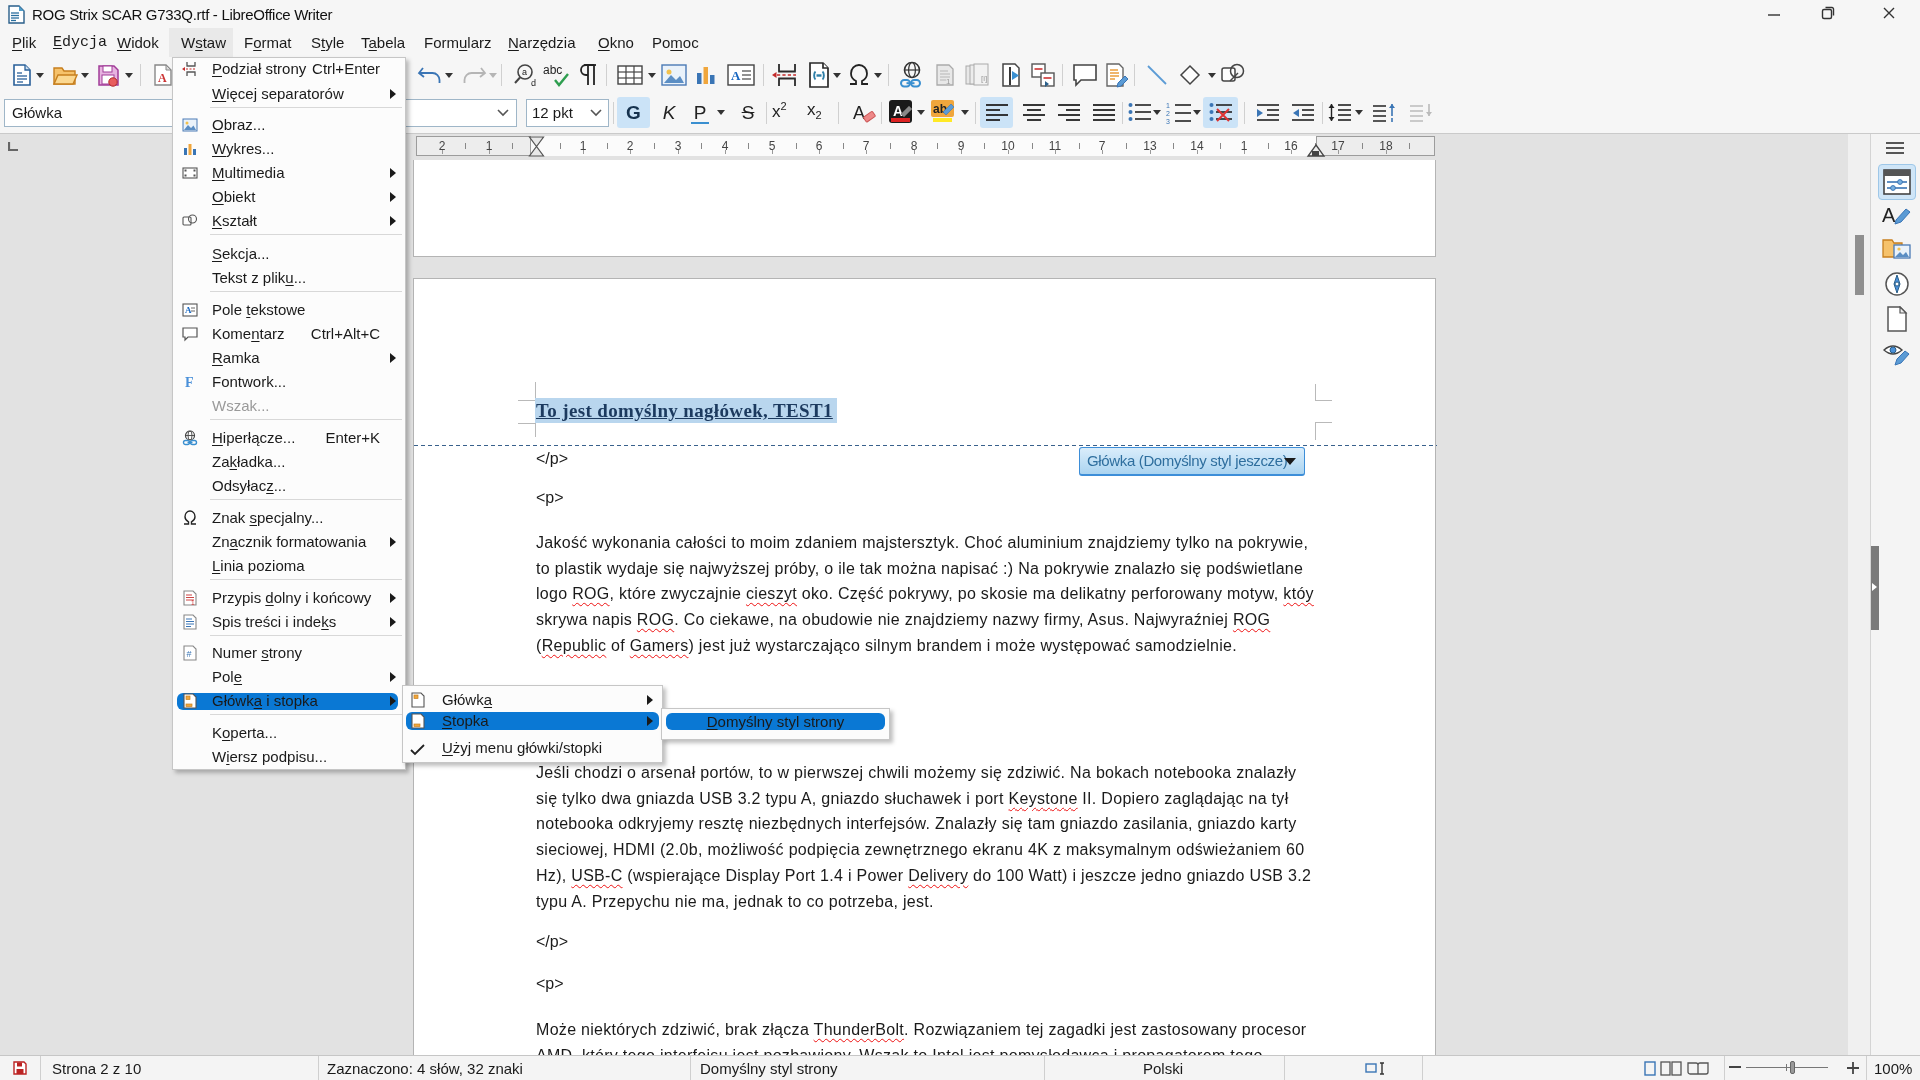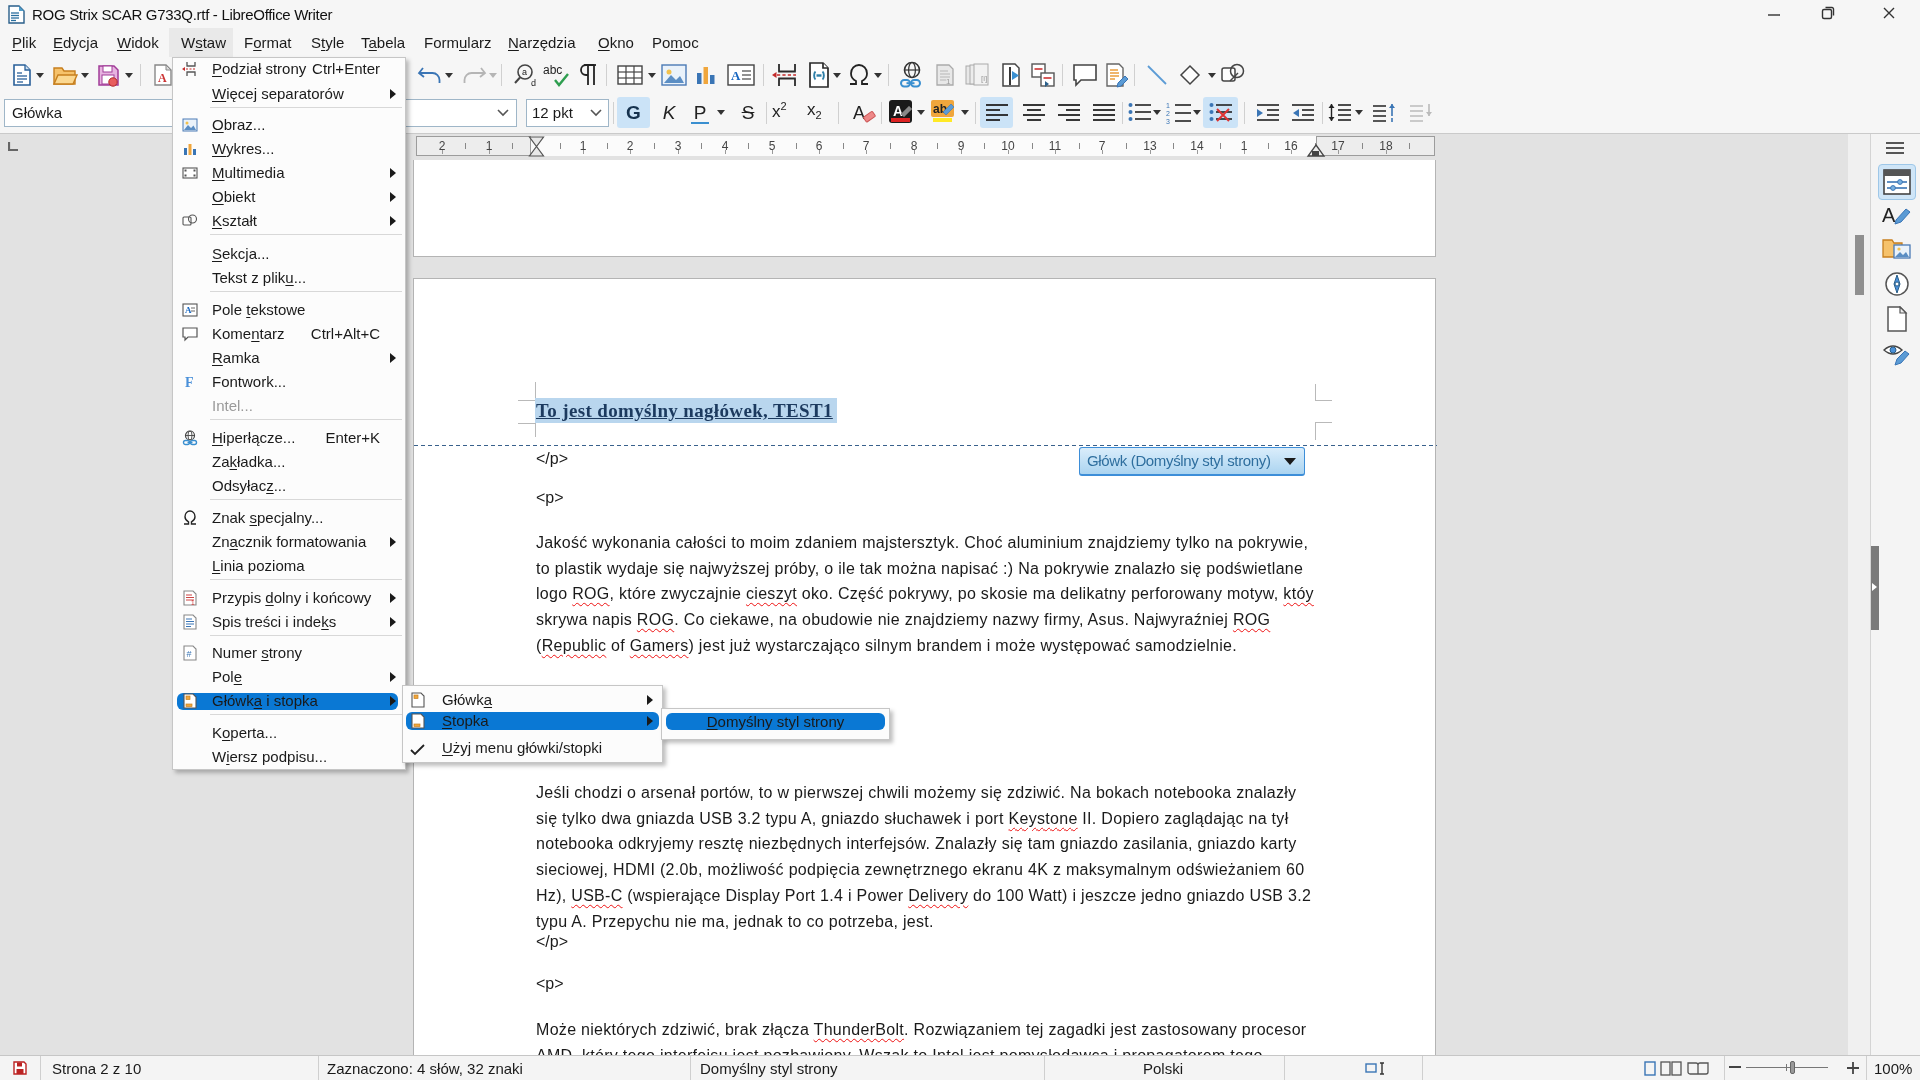--- a/index.html
+++ b/index.html
@@ -42,21 +42,21 @@
     <path d="M7.5 4.5 h6.5 a1.5 1.5 0 0 1 1.5 1.5 v6.5" fill="none" stroke="#333" stroke-width="1.4"></path>
   </svg>
 <svg class="abs" style="left:1880px;top:4px" width="18" height="18" viewBox="0 0 18 18">
     <path d="M4 4l10 10M14 4L4 14" stroke="#333" stroke-width="1.4"></path>
   </svg>
 
 <div class="abs" style="left:0;top:28px;width:1920px;height:29px;background:#f6f6f6;"></div>
 <div class="abs" style="left:169px;top:28px;width:64px;height:29px;background:#e9e9e9;"></div>
 <div class="abs" style="top:34px;left:0;width:1920px;height:20px;font-size:15px;">
   <span class="abs" style="left:12px;"><u>P</u>lik</span>
-  <span class="abs" style="left:53px;"><u>E</u>dycja</span>
+  <span class="abs" style="left:53px;font-family:Liberation Mono, monospace;"><u>E</u>dycja</span>
   <span class="abs" style="left:117px;"><u>W</u>idok</span>
   <span class="abs" style="left:181px;">W<u>s</u>taw</span>
   <span class="abs" style="left:244px;">F<u>o</u>rmat</span>
   <span class="abs" style="left:311px;">S<u>t</u>yle</span>
   <span class="abs" style="left:361px;">T<u>a</u>bela</span>
   <span class="abs" style="left:424px;">Form<u>u</u>larz</span>
   <span class="abs" style="left:508px;"><u>N</u>arzędzia</span>
   <span class="abs" style="left:598px;"><u>O</u>kno</span>
   <span class="abs" style="left:652px;">Po<u>m</u>oc</span>
 </div>
@@ -543,33 +543,33 @@
   <div class="abs" style="left:1315px;top:400px;width:17px;height:1px;background:#b9b9b9;"></div>
   <div class="abs" style="left:1315px;top:422px;width:17px;height:1px;background:#b9b9b9;"></div>
   <div class="abs" style="left:1315px;top:422px;width:1px;height:18px;background:#b9b9b9;"></div>
 
   <div class="abs" style="left:535px;top:398px;width:302px;height:25px;background:#b9d6ee;"></div>
   <div class="abs" style="left:536px;top:400px;font-family:'Liberation Serif',serif;font-weight:bold;font-size:19px;color:#1c3a5f;text-decoration:underline;white-space:pre;letter-spacing:0.35px;">To jest domyślny nagłówek, TEST1</div>
 
   <div class="abs" style="left:414px;top:445px;width:1023px;height:1px;background:repeating-linear-gradient(90deg,#39618c 0 4px,transparent 4px 7px);"></div>
 
   <div class="abs" style="left:1079px;top:447px;width:226px;height:29px;background:linear-gradient(#daedfb,#abd4f0);border:1px solid #3d8ed8;border-bottom-width:2px;border-radius:3px;"></div>
-  <div class="abs" style="left:1087px;top:452px;font-size:15px;color:#2e6e9e;letter-spacing:-0.35px;">Główk (Domyślny styl strony)</div>
+  <div class="abs" style="left:1087px;top:452px;font-size:15px;color:#2e6e9e;letter-spacing:-0.35px;">Główka (Domyślny styl jeszcze)</div>
   <div class="abs" style="left:1284px;top:458px;width:0;height:0;border-left:6px solid transparent;border-right:6px solid transparent;border-top:7px solid #1a1a1a;"></div>
 
   <div class="abs doc-line" style="left:536px;top:450px;font-size:16px;">&lt;/p&gt;</div>
   <div class="abs doc-line" style="left:536px;top:489px;font-size:16px;">&lt;p&gt;</div>
   <div class="abs doc-line" id="para1" style="left:536px;top:530px;font-size:16px;line-height:25.7px;letter-spacing:0.3px;">Jakość wykonania całości to moim zdaniem majstersztyk. Choć aluminium znajdziemy tylko na pokrywie,
 to plastik wydaje się najwyższej próby, o ile tak można napisać :) Na pokrywie znalazło się podświetlane
 logo <span class="sq">ROG</span>, które zwyczajnie <span class="sq">cieszyt</span> oko. Część pokrywy, po skosie ma delikatny perforowany motyw, <span class="sq">któy</span>
 skrywa napis <span class="sq">ROG</span>. Co ciekawe, na obudowie nie znajdziemy nazwy firmy, Asus. Najwyraźniej <span class="sq">ROG</span>
 (<span class="sq">Republic</span> of <span class="sq">Gamers</span>) jest już wystarczająco silnym brandem i może występować samodzielnie.</div>
   <div class="abs doc-line" style="left:536px;top:933px;font-size:16px;">&lt;/p&gt;</div>
   <div class="abs doc-line" style="left:536px;top:975px;font-size:16px;">&lt;p&gt;</div>
-  <div class="abs doc-line" id="para2" style="left:536px;top:760px;font-size:16px;line-height:25.7px;letter-spacing:0.3px;margin-top:20px;">Jeśli chodzi o arsenał portów, to w pierwszej chwili możemy się zdziwić. Na bokach notebooka znalazły
+  <div class="abs doc-line" id="para2" style="left:536px;top:760px;font-size:16px;line-height:25.7px;letter-spacing:0.3px;">Jeśli chodzi o arsenał portów, to w pierwszej chwili możemy się zdziwić. Na bokach notebooka znalazły
 się tylko dwa gniazda USB 3.2 typu A, gniazdo słuchawek i port <span class="sq">Keystone</span> II. Dopiero zaglądając na tył
 notebooka odkryjemy resztę niezbędnych interfejsów. Znalazły się tam gniazdo zasilania, gniazdo karty
 sieciowej, HDMI (2.0b, możliwość podpięcia zewnętrznego ekranu 4K z maksymalnym odświeżaniem 60
 Hz), <span class="sq">USB-C</span> (wspierające Display Port 1.4 i Power <span class="sq">Delivery</span> do 100 Watt) i jeszcze jedno gniazdo USB 3.2
 typu A. Przepychu nie ma, jednak to co potrzeba, jest.</div>
   <div class="abs doc-line" id="para3" style="left:536px;top:1017px;font-size:16px;line-height:25.7px;letter-spacing:0.3px;">Może niektórych zdziwić, brak złącza <span class="sq">ThunderBolt</span>. Rozwiązaniem tej zagadki jest zastosowany procesor
 AMD, który tego interfejsu jest pozbawiony. Wszak to Intel jest pomysłodawcą i propagatorem tego</div>
 </div>
 
 <div class="abs" style="left:1848px;top:134px;width:22px;height:921px;background:#f0f0f0;"></div>
@@ -757,21 +757,21 @@
         <span class="lbl"><u>R</u>amka</span>
         <span class="arr"></span>
       </div>
   <div class="mi" style="top:313px">
         <svg class="micon" viewBox="0 0 16 16">
           <text x="3" y="13" font-size="14" font-weight="bold" fill="#4a90d9" font-family="Liberation Serif">F</text>
         </svg>
         <span class="lbl">Fontwork...</span>
       </div>
   <div class="mi" style="top:337px;color:#9a9a9a;">
-        <span class="lbl">Intel...</span>
+        <span class="lbl">Wszak...</span>
       </div>
   <div class="msep" style="top:362px"></div>
   <div class="mi" style="top:369px">
         <svg class="micon" viewBox="0 0 16 16">
           <circle cx="8" cy="5.5" r="4.5" fill="none" stroke="#444" stroke-width="1.2"></circle>
           <ellipse cx="8" cy="5.5" rx="2" ry="4.5" fill="none" stroke="#444" stroke-width=".9"></ellipse>
           <line x1="3.5" y1="5.5" x2="12.5" y2="5.5" stroke="#444" stroke-width=".9"></line>
           <g stroke="#3a8fd0" stroke-width="1.4" fill="none">
             <rect x="1.5" y="10.5" width="6" height="4" rx="2"></rect>
             <rect x="8.5" y="10.5" width="6" height="4" rx="2"></rect>

